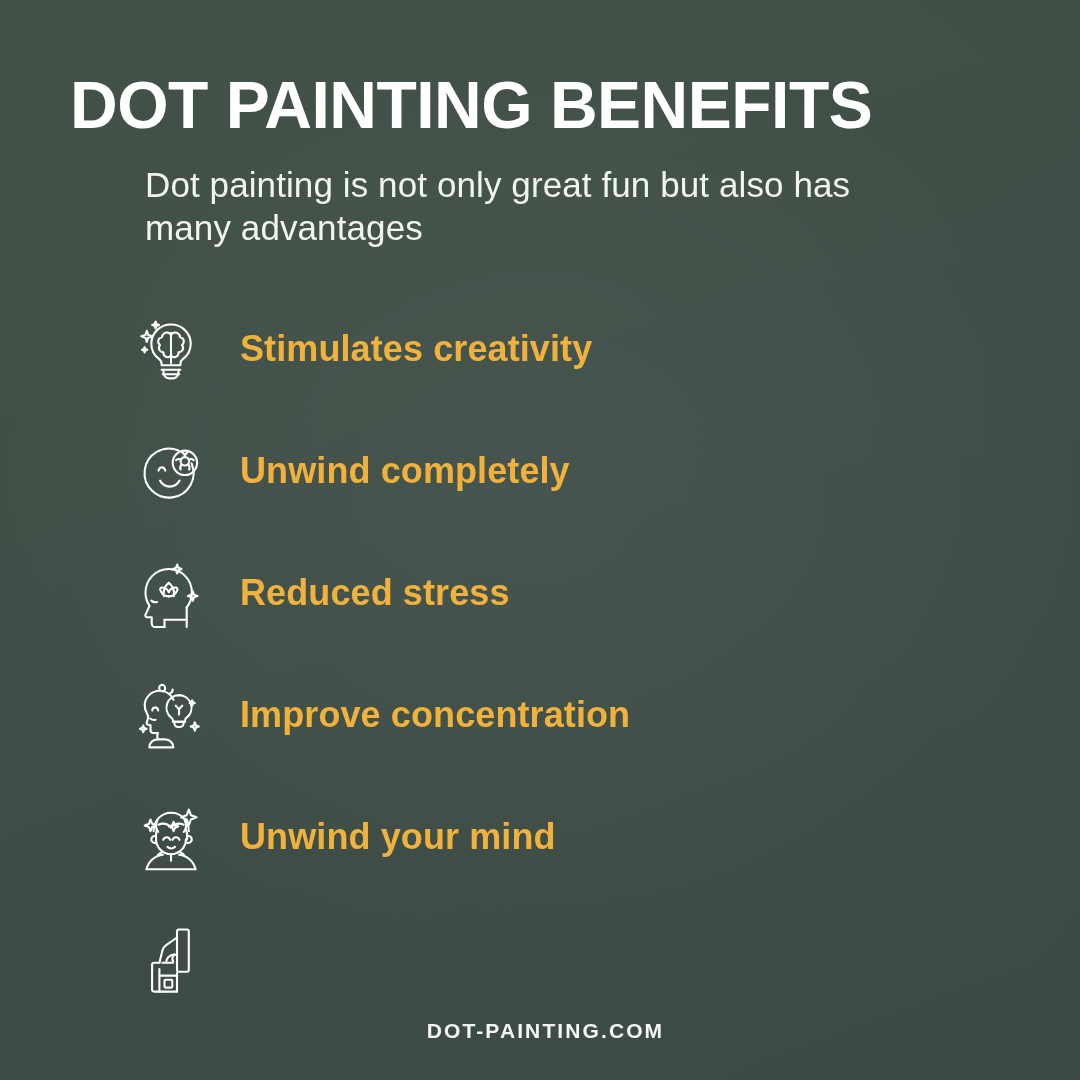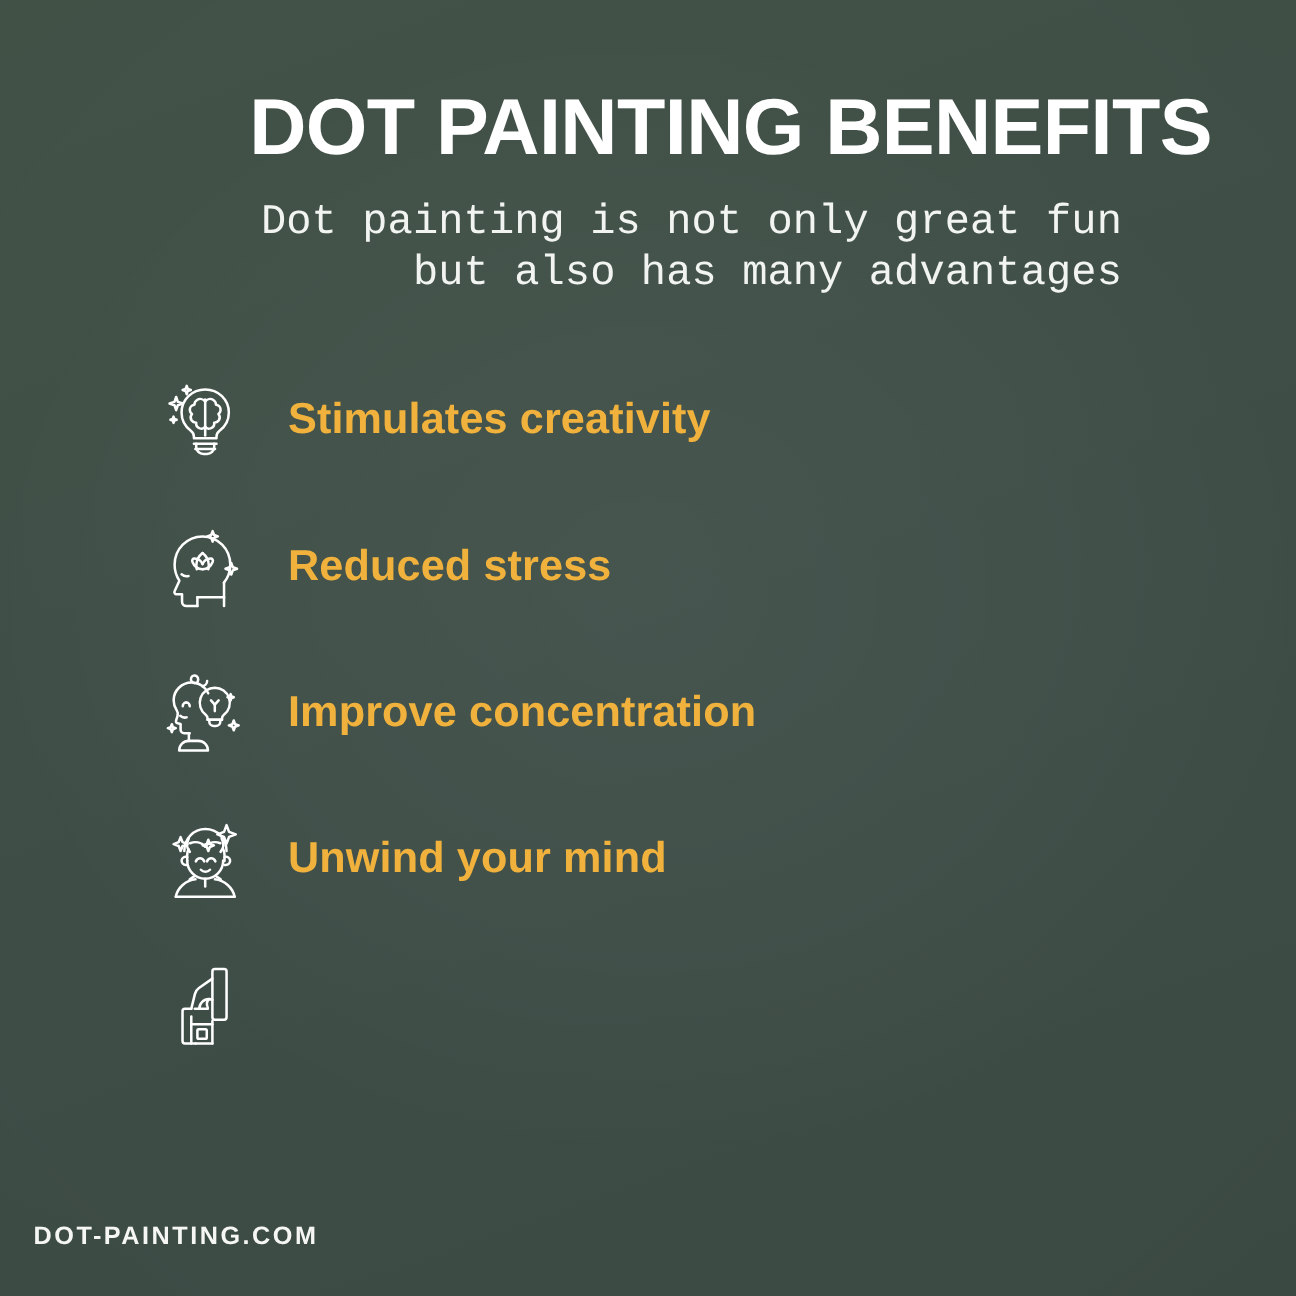--- a/index.html
+++ b/index.html
@@ -18,37 +18,37 @@
       radial-gradient(ellipse 100% 100% at 50% 50%, rgba(0,0,0,0.00) 55%, rgba(0,0,0,0.055) 100%),
       linear-gradient(160deg, #425247 0%, #3e4e47 52%, #3b4a43 100%);
     overflow:hidden;
     -webkit-font-smoothing:antialiased;
   }
 
   
   .header {
     position:absolute;
     top:72px; left:0; right:0;
-    text-align:right;
+    text-align:left;
     padding:0 70px;
   }
 
   .title {
     font-family:"Liberation Sans", sans-serif;
     font-weight:bold;
     font-size:66px;
     line-height:1.0;
     letter-spacing:-0.5px;
     color:#ffffff;
     white-space:nowrap;
   }
 
   .subtitle {
     margin-top:26px;
-    font-family:Liberation Mono, monospace;
+    font-family:Liberation Sans, sans-serif;
     font-weight:normal;
     font-size:35px;
     line-height:1.22;
     color:#f2f4f1;
     max-width:790px;
     margin-left:auto;
     margin-right:auto;
     letter-spacing:0.1px;
   }
 
@@ -92,20 +92,21 @@
     color:#f0b23c;
     white-space:nowrap;
     margin-left:21px;
   }
 
   
   .footer {
     position:absolute;
     left:0; right:17px;
     bottom:37px;
+    text-align:center;
     padding-left:28px;
   }
 
   .footer-text {
     font-family:"Liberation Sans", sans-serif;
     font-weight:bold;
     font-size:21px;
     letter-spacing:2.1px;
     color:#f6f7f5;
   }
@@ -143,20 +144,40 @@
             <line x1="29.8" y1="63.2" x2="46.2" y2="63.2"></line>
             <path d="M13.8 19.8l1.4 4.1 4.1 1.4-4.1 1.4-1.4 4.1-1.4-4.1-4.1-1.4 4.1-1.4z"></path>
             <path d="M22.6 10.6l.9 2.5 2.5.9-2.5.9-.9 2.5-.9-2.5-2.5-.9 2.5-.9z"></path>
             <path d="M11.6 36.2l.7 1.9 1.9.7-1.9.7-.7 1.9-.7-1.9-1.9-.7 1.9-.7z"></path>
           </g>
         </svg>
       </span>
       <span class="benefit-label">Stimulates creativity</span>
     </div>
 
+    <div class="benefit-row">
+      <span class="benefit-icon">
+        <svg viewBox="0 0 76 76">
+          <g class="ico-stroke">
+            <path d="M58.6 30.5a24.5 24.5 0 1 1-13.3-13.1"></path>
+            <path d="M51.9 17.6a12.2 12.2 0 1 1 0 24.4 12.2 12.2 0 0 1 0-24.4z"></path>
+            <path d="M51.9 24.1c2.4 0 4.3 1.9 4.3 4.2 0 2.3-1.9 4.2-4.3 4.2s-4.3-1.9-4.3-4.2c0-2.3 1.9-4.2 4.3-4.2z"></path>
+            <path d="M51.9 24.1c0-2.4 1-4.1 2.6-4.4"></path>
+            <path d="M51.9 24.1c0-2.4-1-4.1-2.6-4.4"></path>
+            <path d="M48.2 26.6c-2.2-.9-4.2-.7-5.1.6"></path>
+            <path d="M55.6 26.6c2.2-.9 4.2-.7 5.1.6"></path>
+            <path d="M48.6 31.4c-1.4 1.9-1.8 3.9-.9 5.1"></path>
+            <path d="M55.2 31.4c1.4 1.9 1.8 3.9.9 5.1"></path>
+            <path d="M25.5 37.6c.6-2 1.9-3.3 3.4-3.3s2.8 1.3 3.4 3.3"></path>
+            <path d="M27 47.6c1.9 3.6 5.6 6 9.8 6s7.9-2.4 9.8-6"></path>
+          </g>
+        </svg>
+      </span>
+      <span class="benefit-label">Unwind completely</span>
+    </div>
 
     <div class="benefit-row">
       <span class="benefit-icon">
         <svg viewBox="0 0 76 76">
           <g class="ico-stroke">
             <path d="M53.6 52.6c3.3-4.1 5.3-9.3 5.3-15C58.9 24.5 48.5 14 35.7 14 22.9 14 12.5 24.5 12.5 37.6c0 4.9 1.5 9.5 4 13.3l-4 8.8c-.5 1.2.3 2.6 1.6 2.6h4.6v6.1c0 2 1.6 3.6 3.6 3.6h9.2"></path>
             <path d="M31.5 71.9v-7.2"></path>
             <path d="M31.5 64.7h22.2"></path>
             <path d="M53.7 52.4v19.5"></path>
             <path d="M18.3 45.6c1.6 1.4 3.8 1.9 5.8 1.4"></path>

